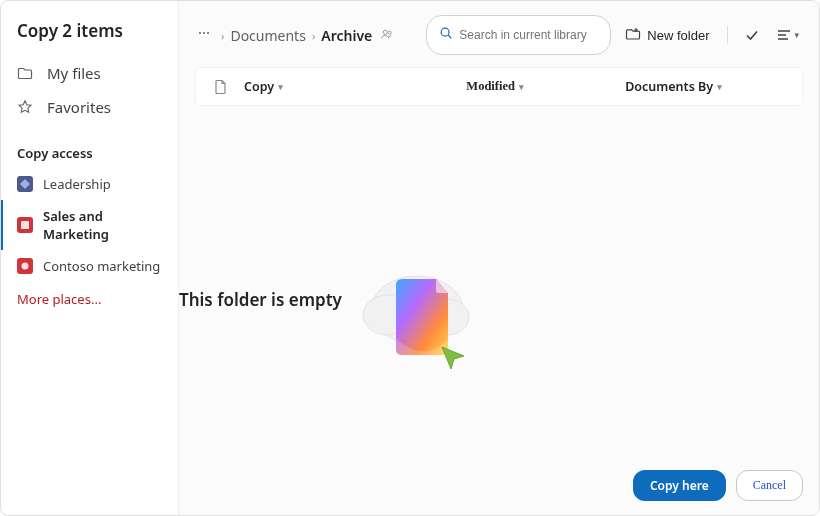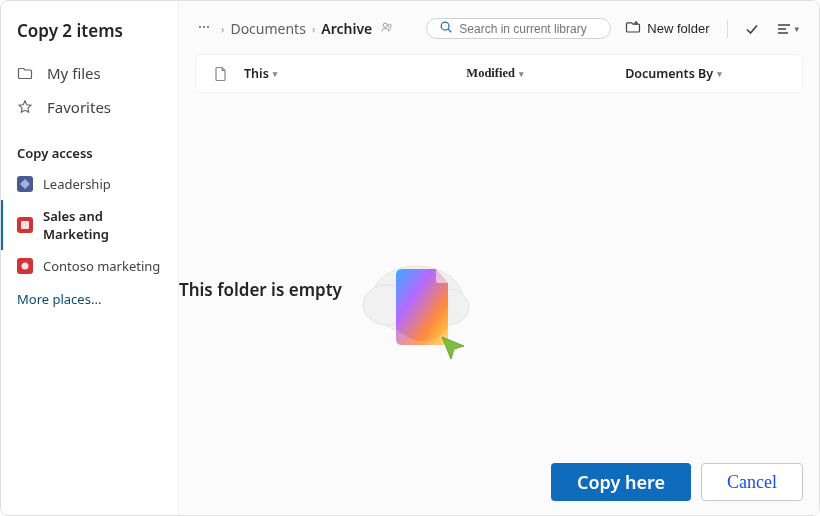--- a/index.html
+++ b/index.html
@@ -65,21 +65,21 @@
     color: #242424;
   }
   .qa-chip {
     width: 16px; height: 16px; border-radius: 3px;
     display: inline-flex; align-items: center; justify-content: center;
     flex-shrink: 0;
   }
   .more-link {
     padding: 8px 16px;
     font-size: 13px;
-    color: #0c4a6e;
+    color: #b91c1c;
     cursor: pointer;
   }
   
   .main { flex: 1; display: flex; flex-direction: column; background: #fbfbfb; }
   .topbar {
     display: flex;
     align-items: center;
     gap: 8px;
     padding: 14px 16px 10px 16px;
     background: #fbfbfb;
@@ -96,21 +96,21 @@
   .dots-btn { cursor: pointer; color: #616161; padding: 2px 2px; }
   .shared-icon { color: #999; margin-left: 2px; }
   .spacer { flex: 1; }
   .search {
     display: flex; align-items: center; gap: 6px;
     border: 1px solid #d1d1d1;
     border-radius: 16px;
     padding: 4px 12px;
     background: #fff;
     width: 185px;
-    height: 21px;
+    height: 40px;
   }
   .search input {
     border: none; outline: none; font-size: 12px; width: 100%;
     color: #616161; background: transparent;
   }
   .newfolder-btn {
     display: flex; align-items: center; gap: 6px;
     background: transparent; border: none;
     font-size: 13px; cursor: pointer;
     padding: 4px 6px; color: #242424;
@@ -149,23 +149,23 @@
     margin-bottom: 22px;
   }
   .empty-illustration { width: 150px; height: 150px; position: relative; }
 
   .footer {
     display: flex; justify-content: flex-end; gap: 10px;
     padding: 12px 16px 14px 16px;
     background: #fbfbfb;
   }
   .btn {
-    font-size: 18px;
-    padding: 6px 25px;
-    border-radius: 4px;
+    font-size: 12px;
+    padding: 6px 16px;
+    border-radius: 12px;
     cursor: pointer;
     border: 1px solid transparent;
     font-family: inherit;
   }
   .btn-primary { background: #0f6cbd; color: #fff; font-weight: 600; }
   .btn-default { background: #fff; color: #1d4ed8; border: 1px solid #c7c7c7; font-family: Liberation Serif, serif; }
 </style>
 </head>
 <body>
 
@@ -278,21 +278,21 @@
     </div>
 
     <div class="columns">
       <div class="col-file">
         <svg width="14" height="16" viewBox="0 0 14 16" fill="none" stroke="#888" stroke-width="1.2">
             <path d="M3 1.5 h5 l3 3 v9 a1 1 0 0 1-1 1 H3 a1 1 0 0 1-1-1 V2.5 a1 1 0 0 1 1-1z"></path>
             <path d="M8 1.5 v3 h3"></path>
           </svg>
       </div>
       <div class="col-name">
-        <span>This</span>
+        <span>Copy</span>
         <span class="sort-chev">▾</span>
       </div>
       <div class="col-mod">
         <span>Modified</span>
         <span class="sort-chev">▾</span>
       </div>
       <div class="col-by">
         <span>Documents By</span>
         <span class="sort-chev">▾</span>
       </div>

